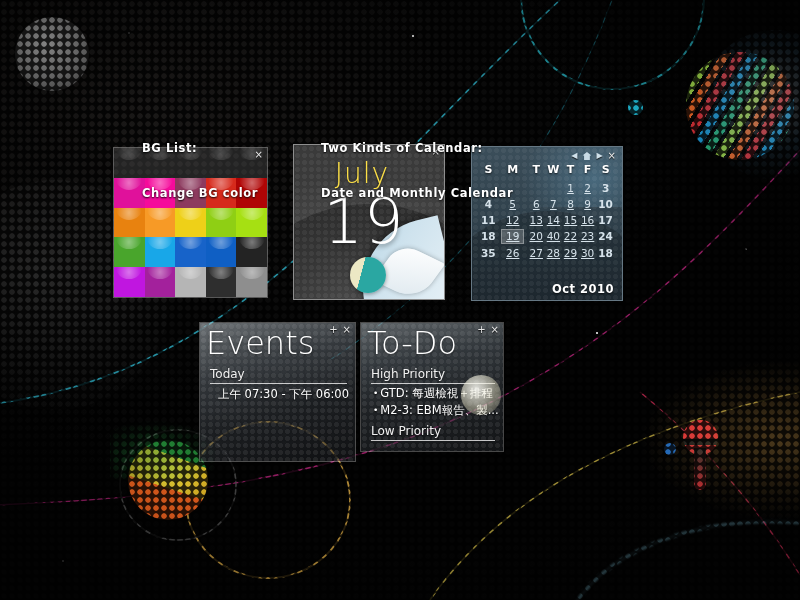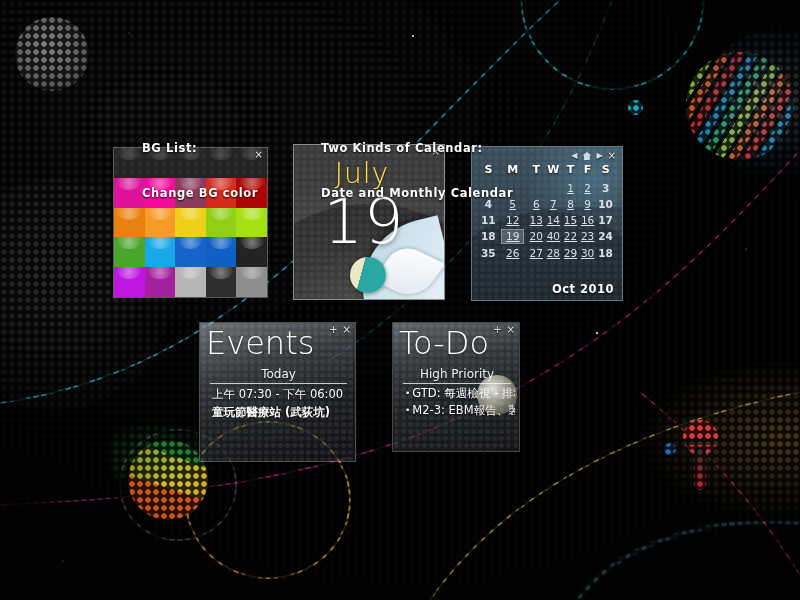--- a/index.html
+++ b/index.html
@@ -190,33 +190,32 @@
     font-size:32px; font-weight:300; letter-spacing:0px;
     padding:2px 0 0 6px; line-height:36px;
     text-shadow:0 1px 3px rgba(0,0,0,.45);
   }
   .sect {
     position:relative; z-index:3; margin:6px 8px 0 10px;
     color:#f0f0f0; font-size:12px; line-height:15px;
     border-bottom:1px solid rgba(255,255,255,0.75);
     padding-bottom:1px;
     text-shadow:0 1px 2px rgba(0,0,0,.6);
-    text-align:center;
   }
   .evline {
     position:relative; z-index:3; margin:2px 6px 0 12px;
     color:#ffffff; font-size:11.5px; line-height:16px;
-    text-align:left; white-space:nowrap;
+    text-align:right; white-space:nowrap;
     text-shadow:0 1px 2px rgba(0,0,0,.75);
   }
   .evline.b { font-weight:bold; }
 
   
   #todow {
-    left:392px; top:322px; width:128px; height:130px;
+    left:360px; top:322px; width:144px; height:130px;
     border:1px solid rgba(255,255,255,0.28);
     overflow:hidden;
   }
   #todow .td-bg { position:absolute; inset:0;
     background:linear-gradient(170deg, rgba(198,210,218,0.46) 0%, rgba(110,122,132,0.44) 30%, rgba(58,64,70,0.50) 60%, rgba(32,35,39,0.55) 100%); }
   #todow .td-orb {
     position:absolute; right:2px; top:52px; width:40px; height:40px; border-radius:50%;
     background:radial-gradient(circle at 38% 34%, rgba(255,255,248,0.85), rgba(235,230,200,0.45) 55%, rgba(190,185,160,0.12) 100%);
     z-index:4; pointer-events:none;
   }
@@ -429,34 +428,34 @@
   </div>
   <div id="cal-foot">Oct 2010</div>
 </div>
 
 <div class="widget" id="eventsw">
   <div class="ev-bg"></div>
   <div class="ev-dots"></div>
   <div class="wtitle">Events</div>
   <div class="sect">Today</div>
   <div class="evline">上午 07:30 - 下午 06:00</div>
-  <div class="evline b">童玩節醫療站 (武荻坑)</div>
   <div class="wbar">
     <span class="wbtn">+</span>
     <span class="wbtn">×</span>
   </div>
 </div>
 
 <div class="widget" id="todow">
   <div class="td-bg"></div>
   <div class="td-dots"></div>
   <div class="wtitle">To-Do</div>
   <div id="todo-sections">
       <div class="sect">High Priority</div>
       <div class="tditem"><span class="bullet">•</span><span>GTD: 每週檢視＋排程</span></div>
       <div class="tditem"><span class="bullet">•</span><span>M2-3: EBM報告、製...</span></div>
+      <div class="sect">Low Priority</div>
     </div>
   <div class="td-orb"></div>
   <div class="wbar">
     <span class="wbtn">+</span>
     <span class="wbtn">×</span>
   </div>
 </div>
 
 </body></html>

